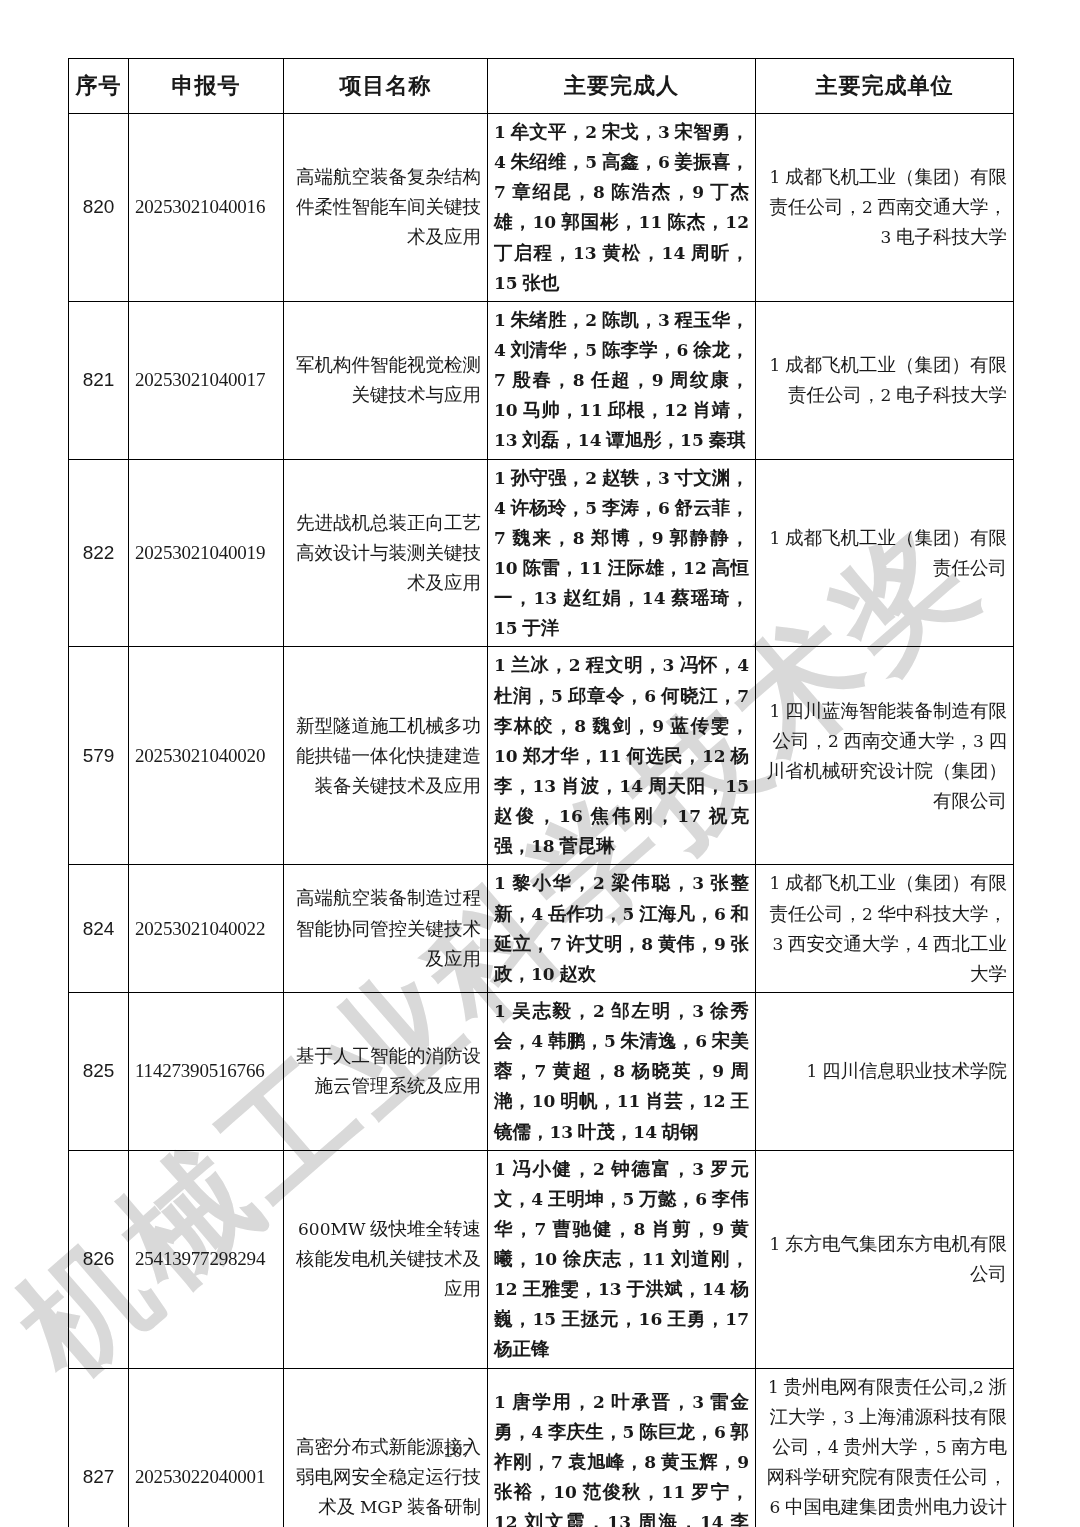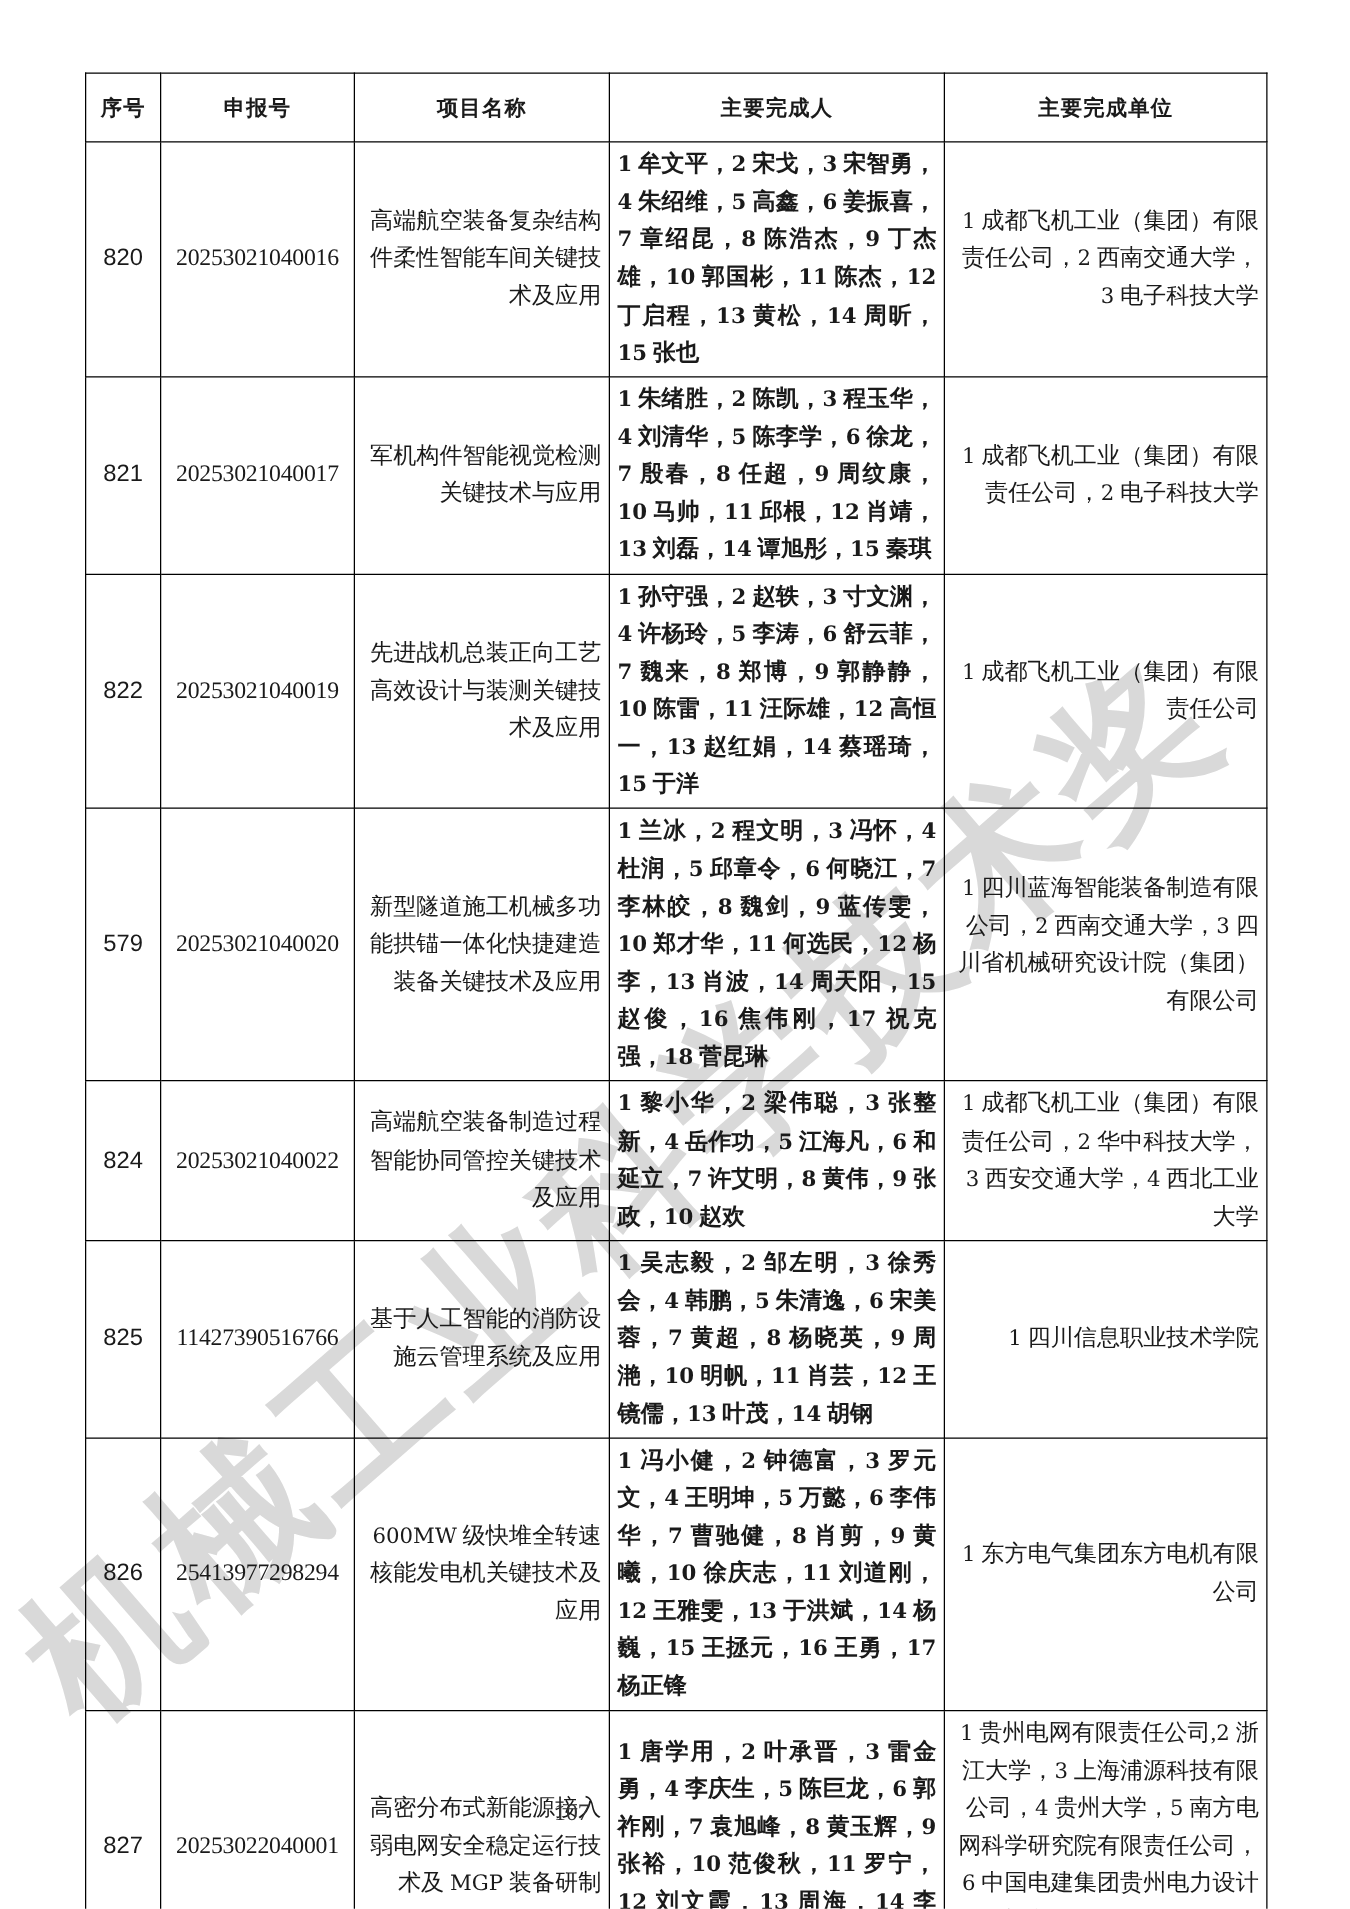--- a/index.html
+++ b/index.html
@@ -65,39 +65,39 @@
   table.award-table th,
   table.award-table td {
     border: 1.6px solid #000000;
     vertical-align: middle;
     background: transparent;
     padding: 3px 6px;
   }
   table.award-table th {
     text-align: center;
     font-weight: 700;
-    font-size: 17px;
+    font-size: 22px;
     height: 48px;
     letter-spacing: 1px;
     font-family: "Liberation Serif", "DejaVu Serif", serif;
   }
 
   col.c-seq   { width: 60px; }
   col.c-num   { width: 155px; }
   col.c-proj  { width: 204px; }
   col.c-ppl   { width: 268px; }
   col.c-unit  { width: 258px; }
 
   td.seq {
     text-align: center;
     font-size: 19px;
     font-family: Liberation Sans, sans-serif;
   }
   td.num {
-    text-align: center;
+    text-align: left;
     font-size: 19px;
     letter-spacing: -0.2px;
     font-family: "Liberation Serif", "DejaVu Serif", serif;
   }
   td.proj, td.ppl, td.unit {
     text-align: right;
     font-size: 18.5px;
     line-height: 1.63;
   }
   td.proj { padding-left: 10px; padding-right: 8px; }

